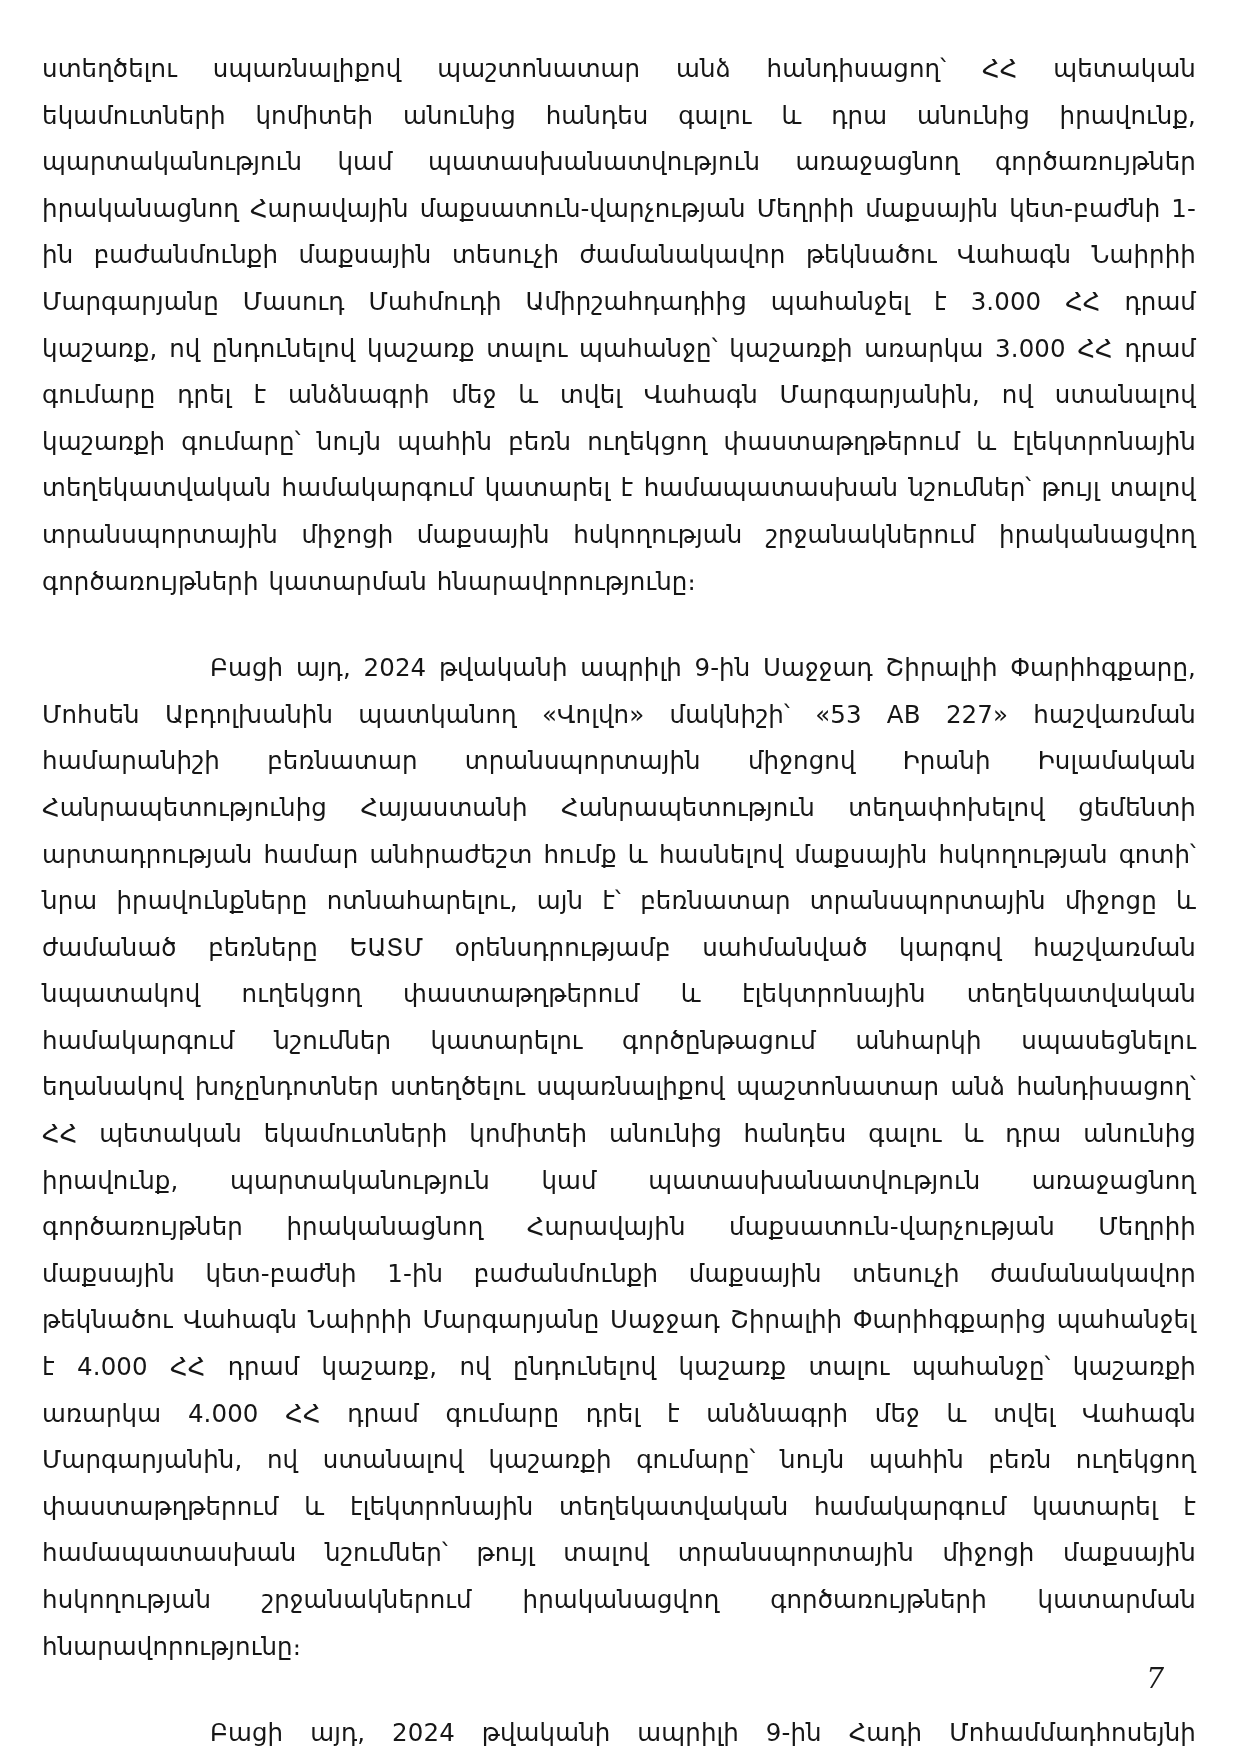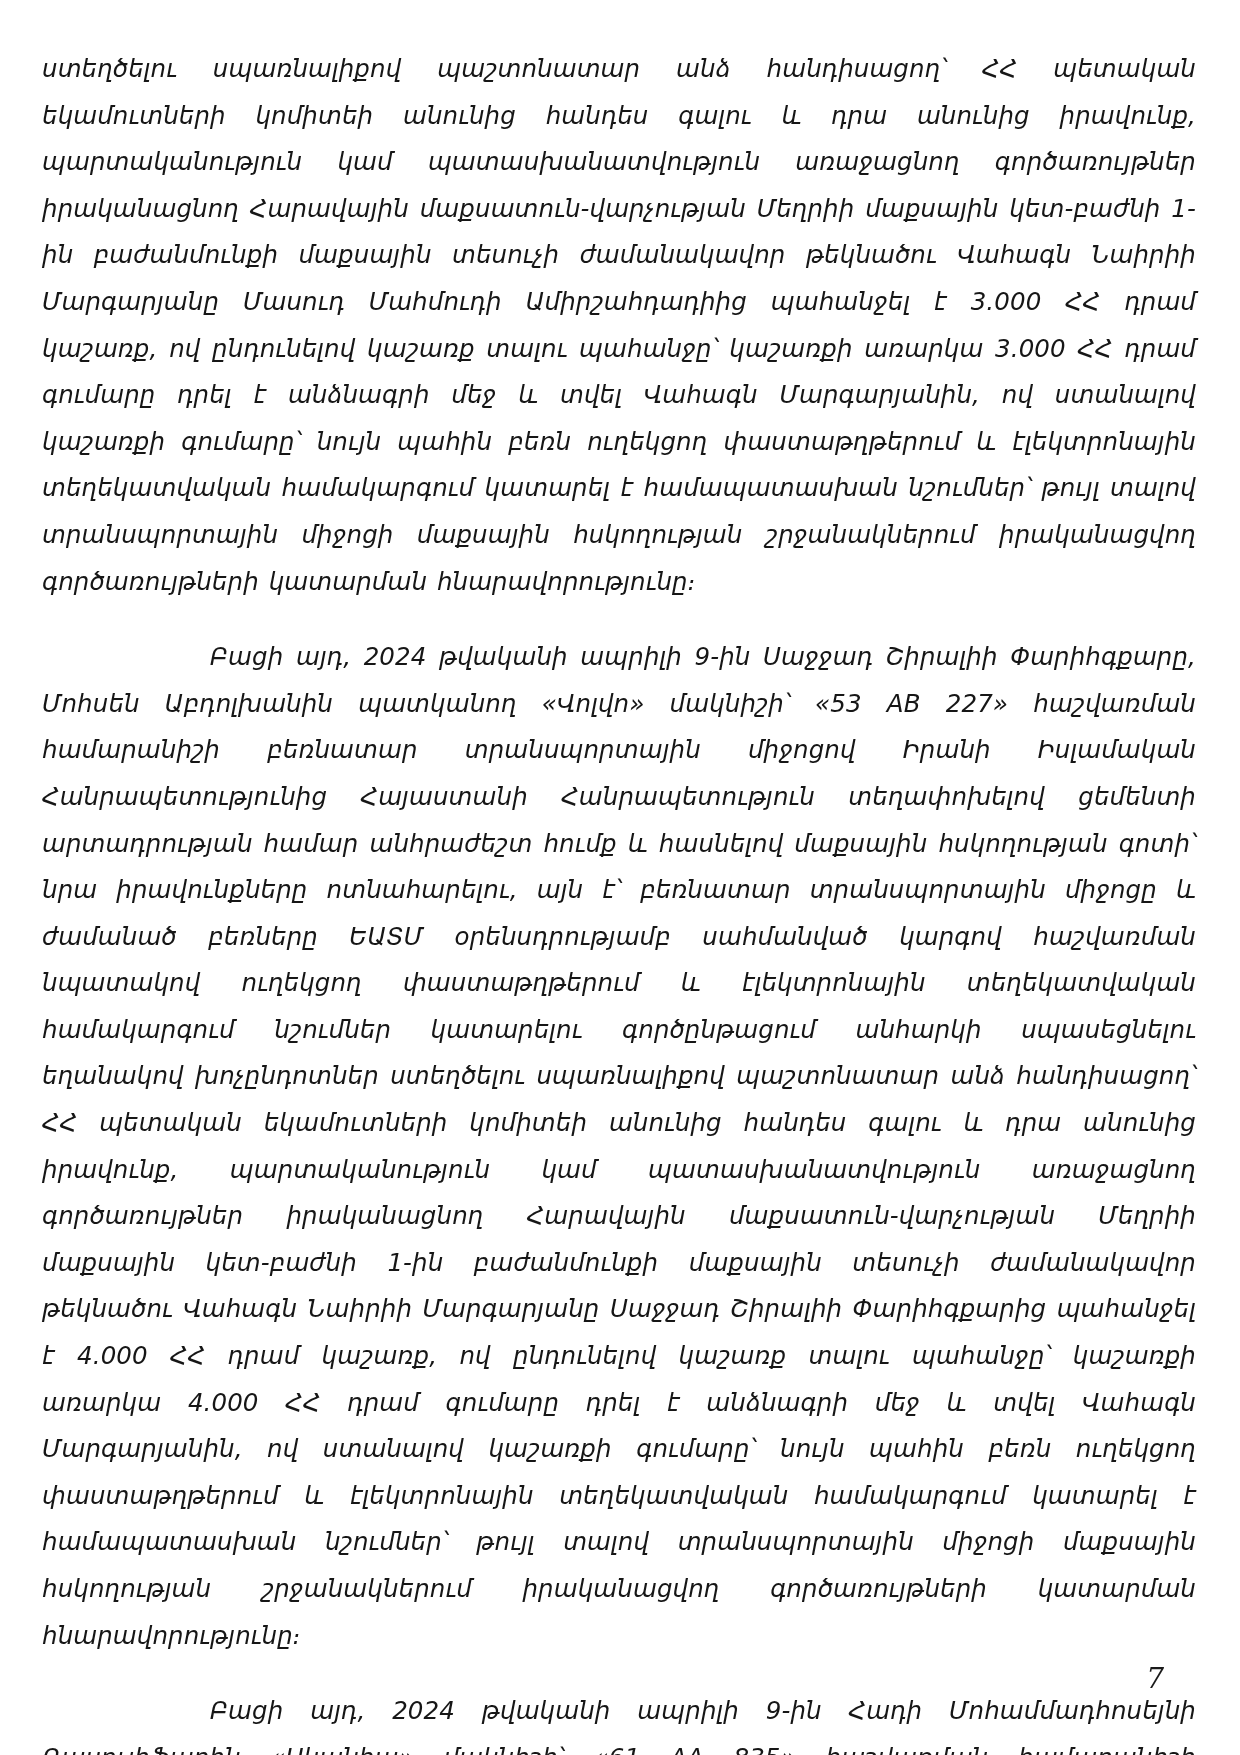--- a/index.html
+++ b/index.html
@@ -14,32 +14,31 @@
     position: relative;
     overflow: hidden;
   }
   .page {
     width: 100%;
     height: 100%;
     padding: 46px 44px 0 42px;
   }
   .para {
     font-family: "DejaVu Sans", sans-serif;
-    font-style: italic;
     font-size: 24.5px;
     line-height: 46.6px;
     color: #161616;
     text-align: justify;
     margin: 0;
     letter-spacing: 0.1px;
     word-spacing: 2px;
     hyphens: none;
   }
   .para + .para {
-    margin-top: 29px;
+    margin-top: 40px;
   }
   .para.indented {
     text-indent: 168px;
   }
   .page-number {
     position: absolute;
     top: 1662px;
     right: 76px;
     font-family: "DejaVu Serif", serif;
     font-style: italic;

